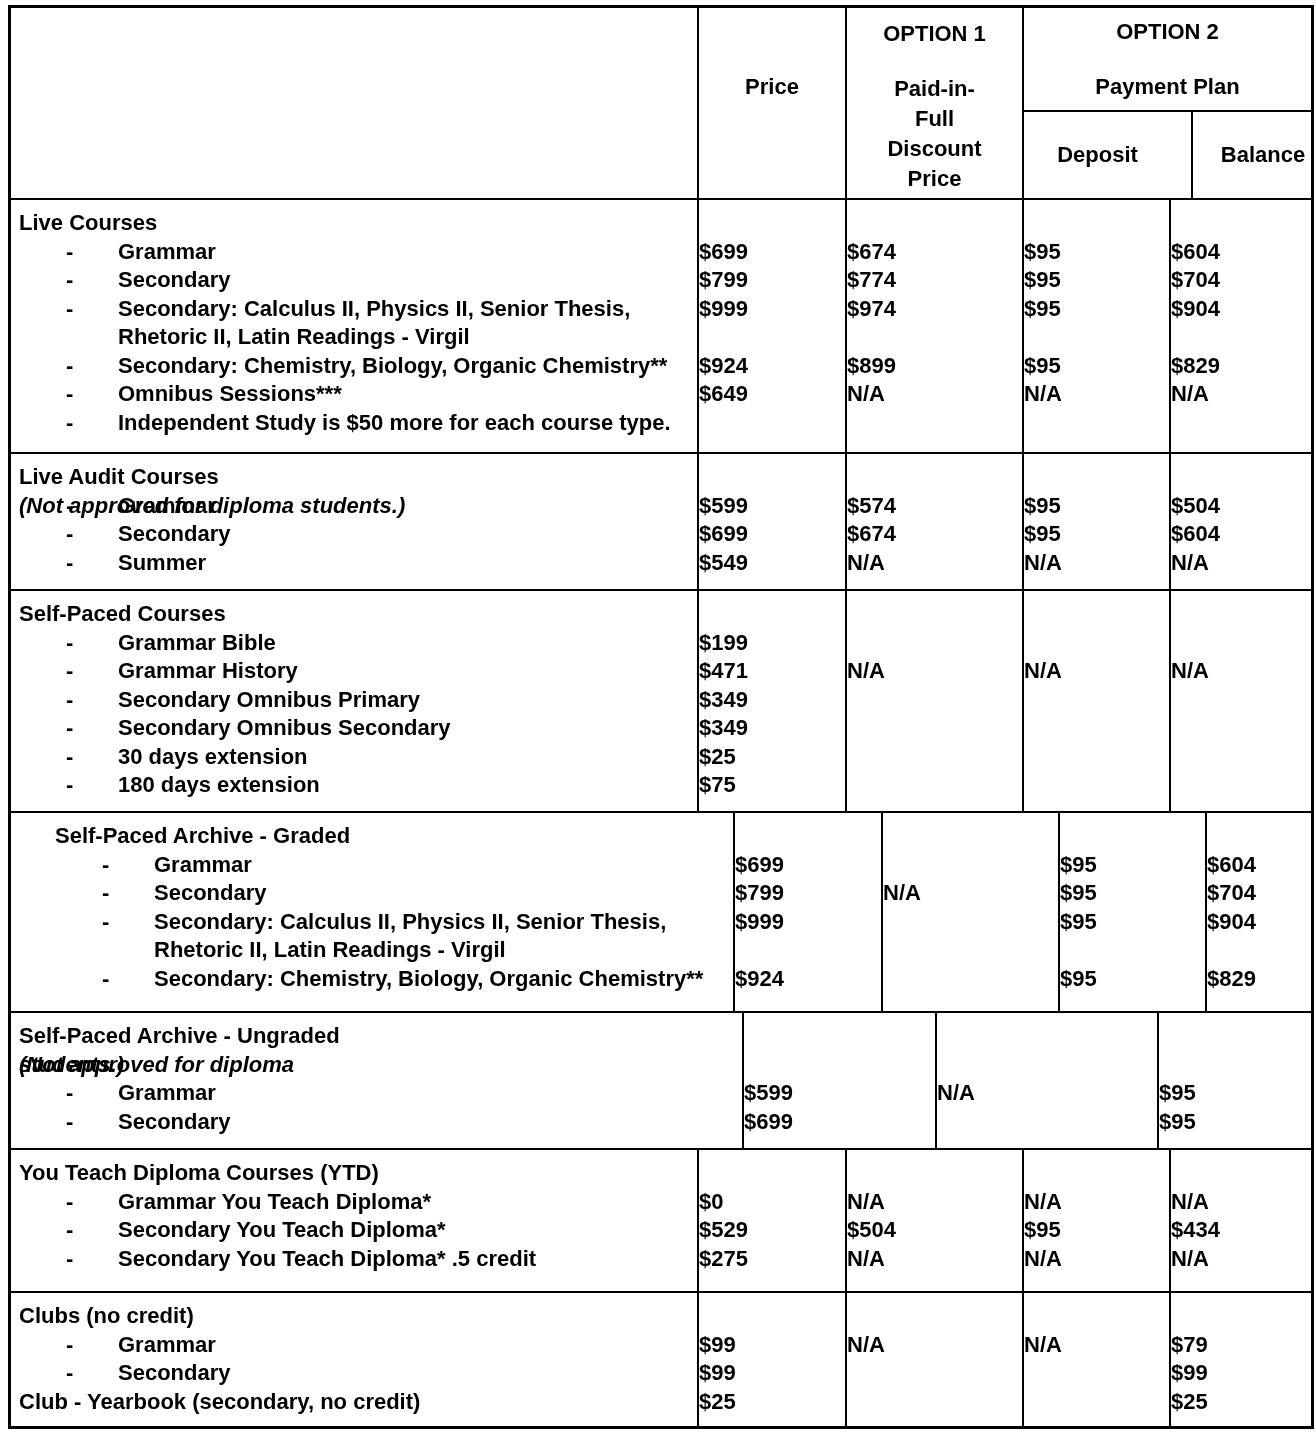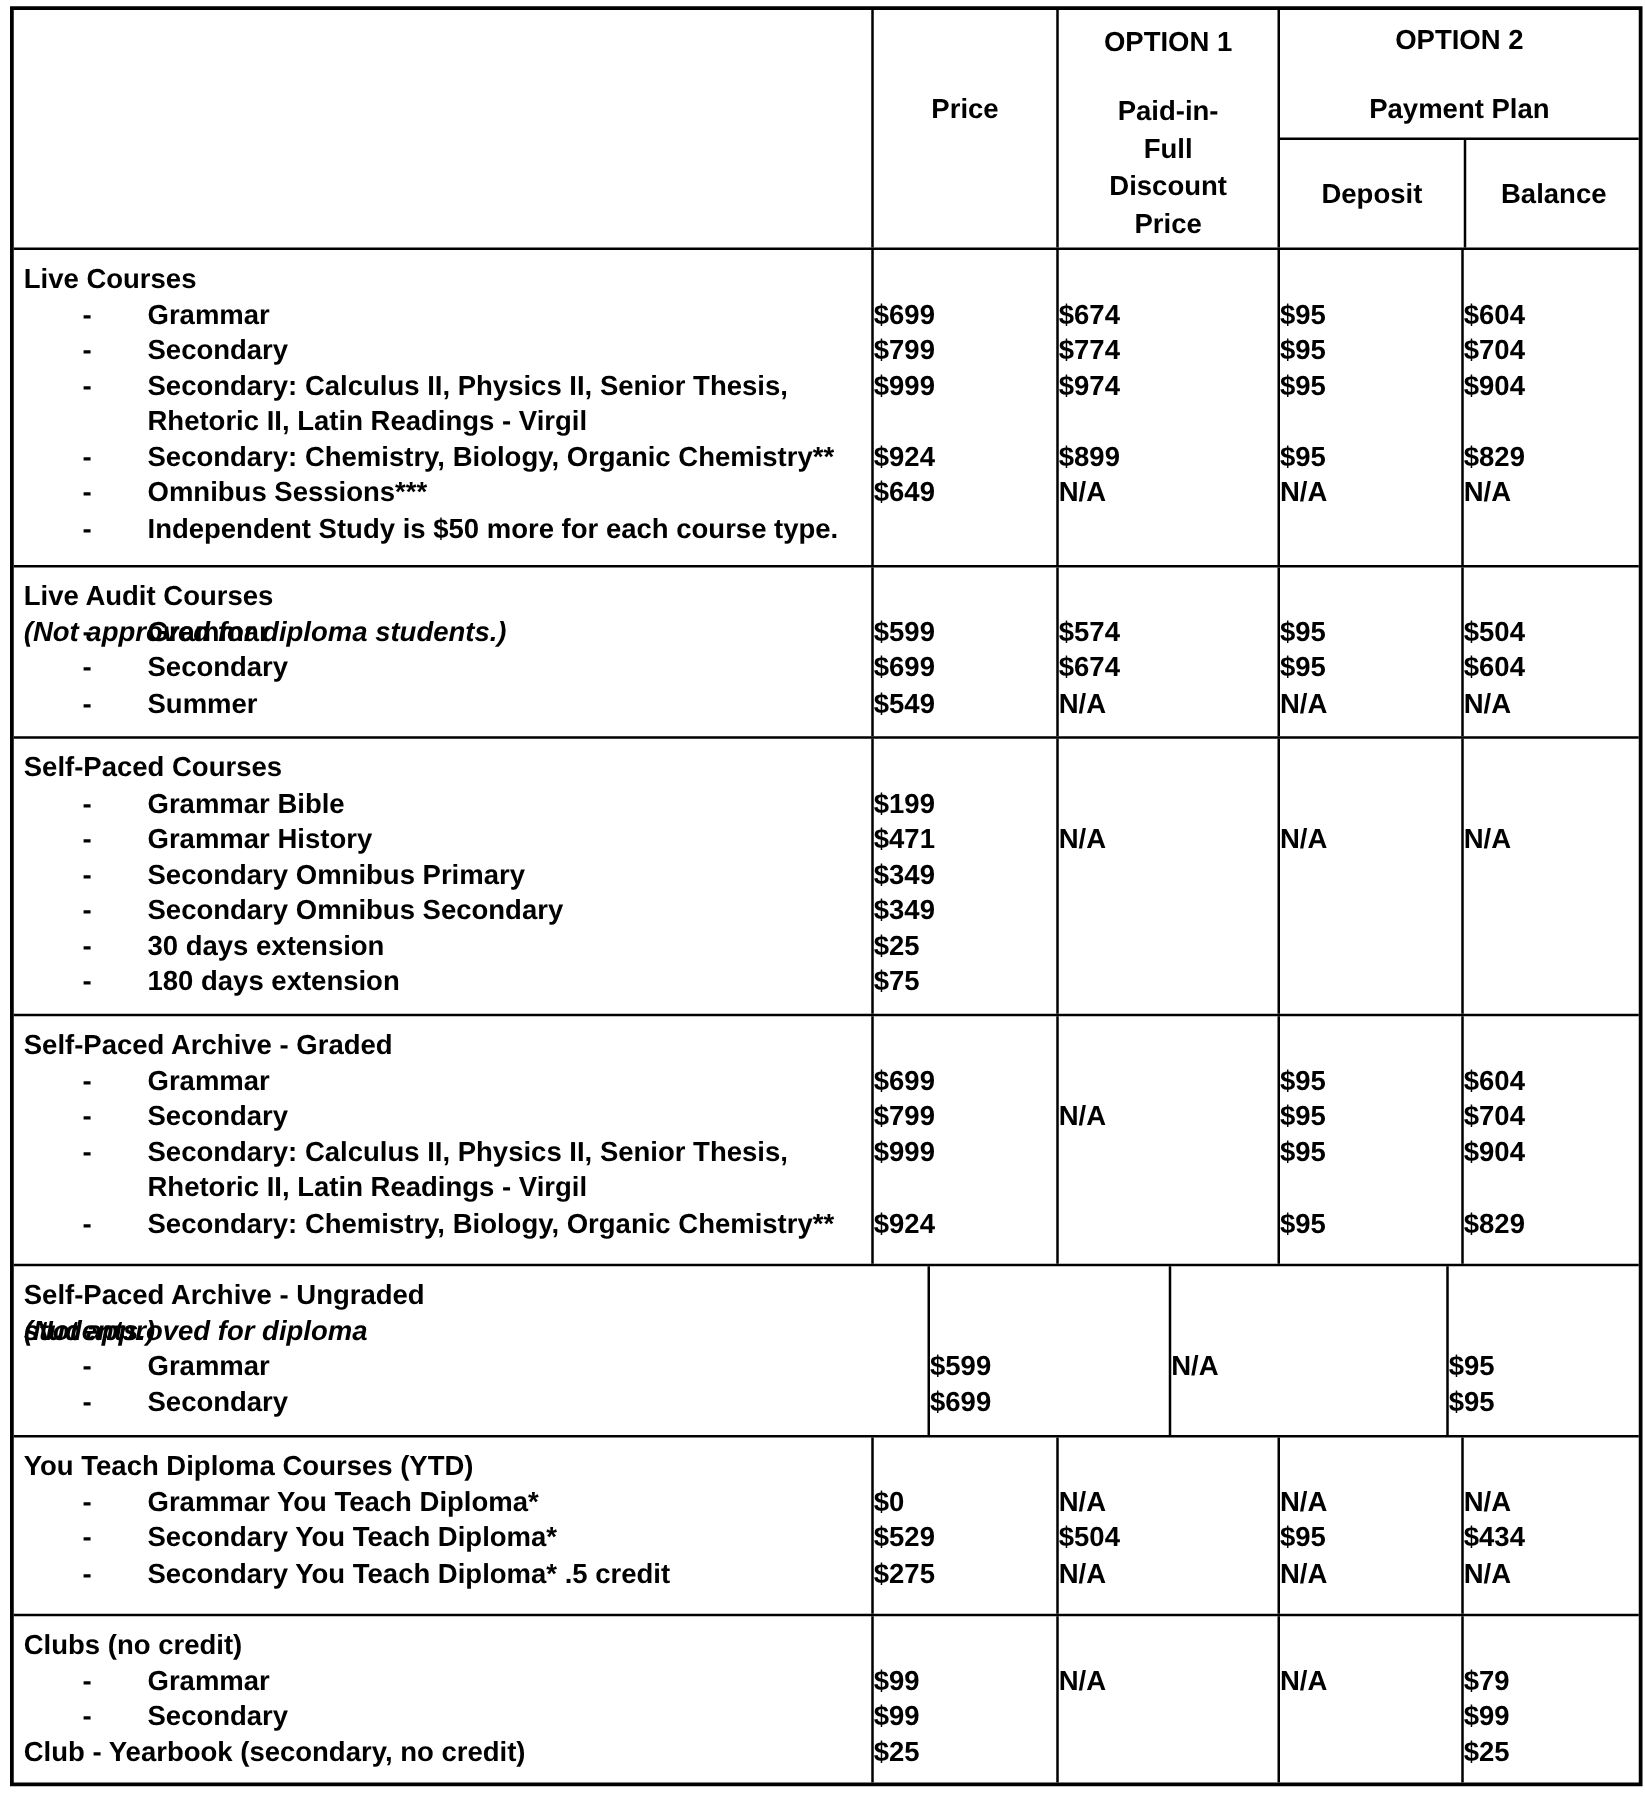--- a/index.html
+++ b/index.html
@@ -15,40 +15,40 @@
   
   .header-row { display:grid; grid-template-columns:686px 148px 177px 289px; height:190px; }
   .hcell { border-left:2px solid #000; font-weight:bold; text-align:center; }
   .hcell.first { border-left:none; }
   .price-cell { padding-top:66px; }
   .opt1-cell { padding-top:13px; }
   .opt-title { line-height:26px; }
   .opt-sub { margin-top:27px; line-height:30px; white-space:pre-line; }
   .opt2-cell { display:flex; flex-direction:column; }
   .opt2-top { height:104px; border-bottom:2px solid #000; padding-top:11px; }
-  .opt2-bottom { flex:1; display:grid; grid-template-columns:147px 142px; }
+  .opt2-bottom { flex:1; display:grid; grid-template-columns:147px 142px;gap:20px; }
   .subhead { display:flex; align-items:center; justify-content:center; }
   .subhead.bal { border-left:2px solid #000; }
   
   .section { display:grid; grid-template-columns:686px 148px 177px 147px 142px; border-top:2px solid #000; }
   .c { padding-top:9px; padding-bottom:10px;font-weight:bold; }
   .c + .c { border-left:2px solid #000; }
   .line { height:28.5px; line-height:28.5px; white-space:nowrap; }
   .desc .lh { padding-left:8px; }
   .desc .lb { position:relative; padding-left:107px; }
   .desc .lb .dash { position:absolute; left:55px; }
   .desc .lc { padding-left:107px; }
   .num { text-align:left; padding-right:12px; }
   .num.balcol { position:relative; }
   .it { font-style:italic; }
   
   .sec-live-courses    { min-height:254px; }
   .sec-live-audit      { min-height:137px; }
   .sec-self-paced      { min-height:222px; }
-  .sec-archive-graded  { min-height:200px; }
+  .sec-archive-graded  { min-height:200px;padding-left:36px; }
   .sec-archive-ungraded{ min-height:137px;gap:45px; }
   .sec-ytd             { min-height:143px; }
   .sec-clubs           { min-height:134px; }
   
   .dropdown-btn {
     position:absolute; top:5px; right:5px; width:28px; height:26px;
     background:#f2f2f2; border:1px solid #c6c6c6;
     box-shadow:inset 0 0 0 2px #ffffff;
     display:flex; align-items:center; justify-content:center; cursor:pointer;
   }

